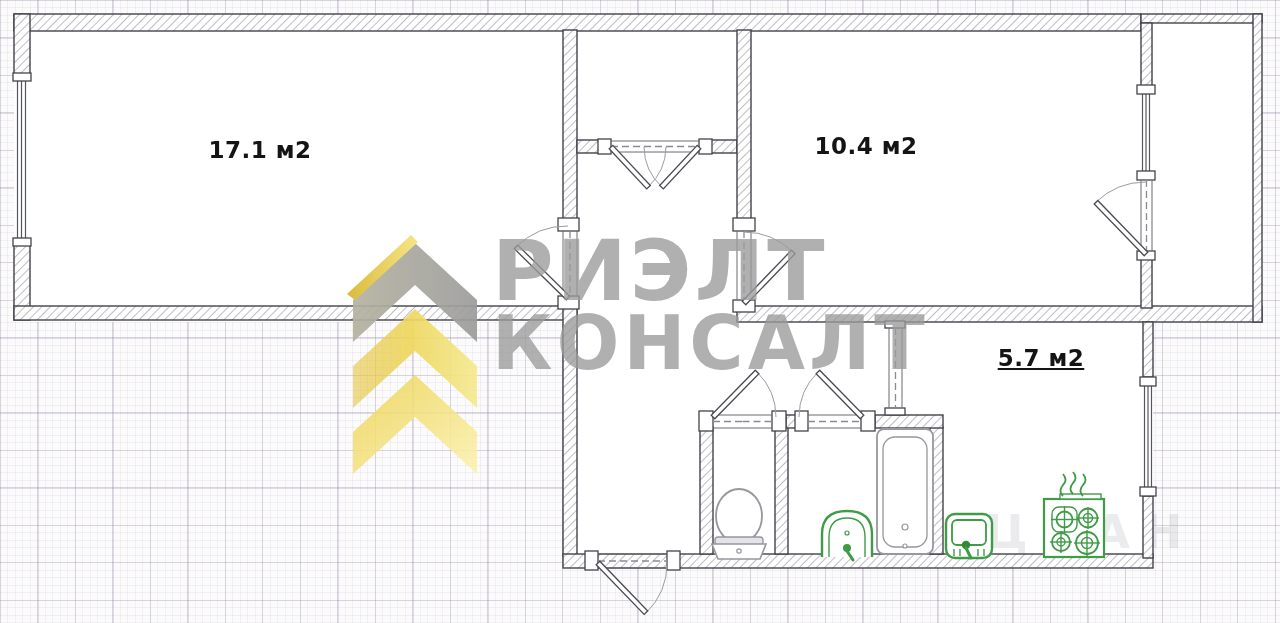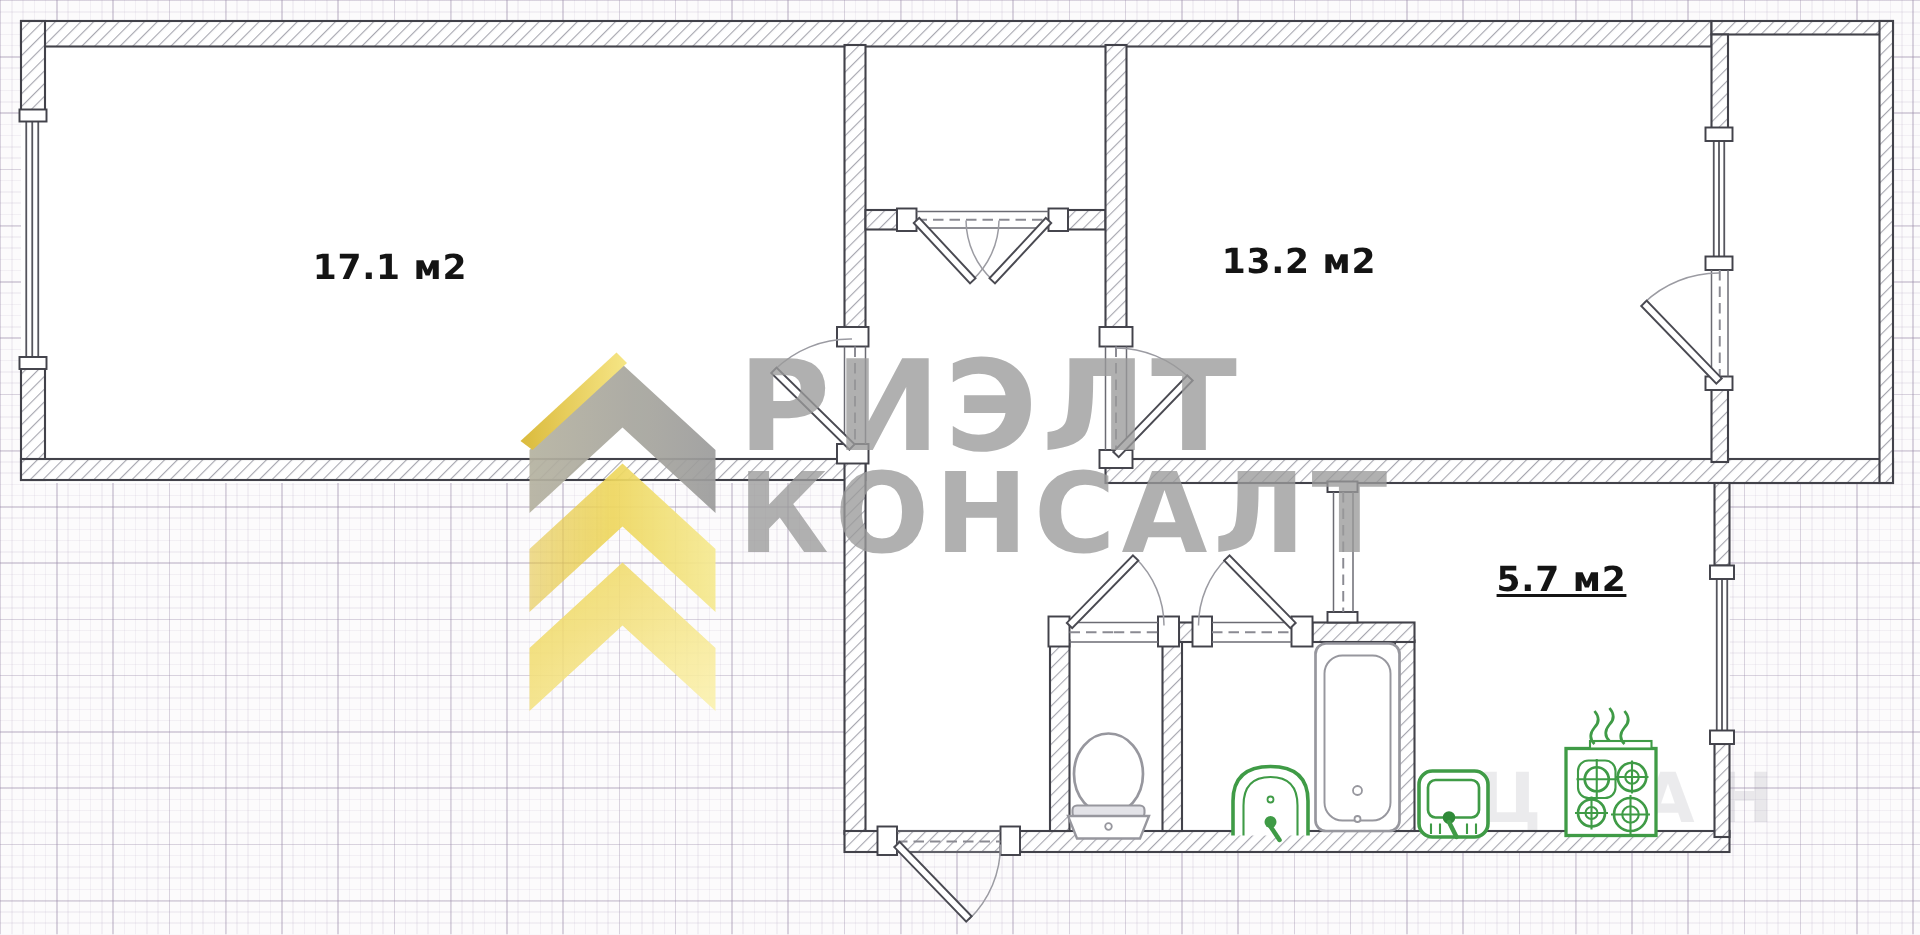--- a/index.html
+++ b/index.html
@@ -13,21 +13,21 @@
     background-image:
       repeating-linear-gradient(to right, rgba(150,135,165,.28) 0 1px, transparent 1px 37.5px),
       repeating-linear-gradient(to bottom, rgba(150,135,165,.28) 0 1px, transparent 1px 37.5px),
       repeating-linear-gradient(to right, rgba(170,155,185,.12) 0 1px, transparent 1px 7.5px),
       repeating-linear-gradient(to bottom, rgba(170,155,185,.12) 0 1px, transparent 1px 7.5px);
   }
   svg{position:absolute;left:0;top:0;}
   .room-label{
     position:absolute;transform:translate(-50%,-50%);
     font-weight:700;font-size:23px;color:#141414;
-    white-space:nowrap;z-index:6;letter-spacing:.5px;margin-top:29px;
+    white-space:nowrap;z-index:6;letter-spacing:.5px;
   }
   .watermark{position:absolute;left:0;top:0;width:1280px;height:623px;z-index:5;pointer-events:none;}
   .wm-chevron{position:absolute;left:345px;top:234px;}
   .wm-text{
     position:absolute;left:492px;top:231px;
     color:#9b9b9b;opacity:.78;font-weight:700;line-height:.96;
     white-space:nowrap;
   }
   .wm-line1{font-size:84px;letter-spacing:3px;}
   .wm-line2{font-size:74px;letter-spacing:4px;margin-top:-4px;}
@@ -256,21 +256,21 @@
       <g stroke-width="1.8">
         <path d="M1063,474 q5,6 0,11 q-5,6 0,11"></path>
         <path d="M1073,472 q5,6 0,11 q-5,6 0,11"></path>
         <path d="M1083,474 q5,6 0,11 q-5,6 0,11"></path>
       </g>
     </g>
   </g>
 </svg>
 
 <div class="room-label" style="left:260px;top:150px;">17.1 м2</div>
-<div class="room-label" style="left:866px;top:146px;">13.2 м2</div>
+<div class="room-label" style="left:866px;top:146px;">10.4 м2</div>
 <div class="room-label" style="left:1041px;top:358px;text-decoration:underline;">5.7 м2</div>
 
 <div class="watermark">
   <svg class="wm-chevron" width="140" height="246" viewBox="0 0 140 246" style="opacity:.92">
     <polygon points="8,66 70,9 132,66 132,108 70,51 8,108" fill="url(#wgr)"></polygon>
     <polygon points="2,60 66,1 73,8 10,66" fill="url(#wy1)"></polygon>
     <polygon points="8,132 70,75 132,132 132,174 70,117 8,174" fill="url(#wy2)"></polygon>
     <polygon points="8,198 70,141 132,198 132,240 70,183 8,240" fill="url(#wy3)" opacity=".95"></polygon>
     <defs>
       <linearGradient id="wgr" x1="0" y1="0" x2="1" y2="0">

